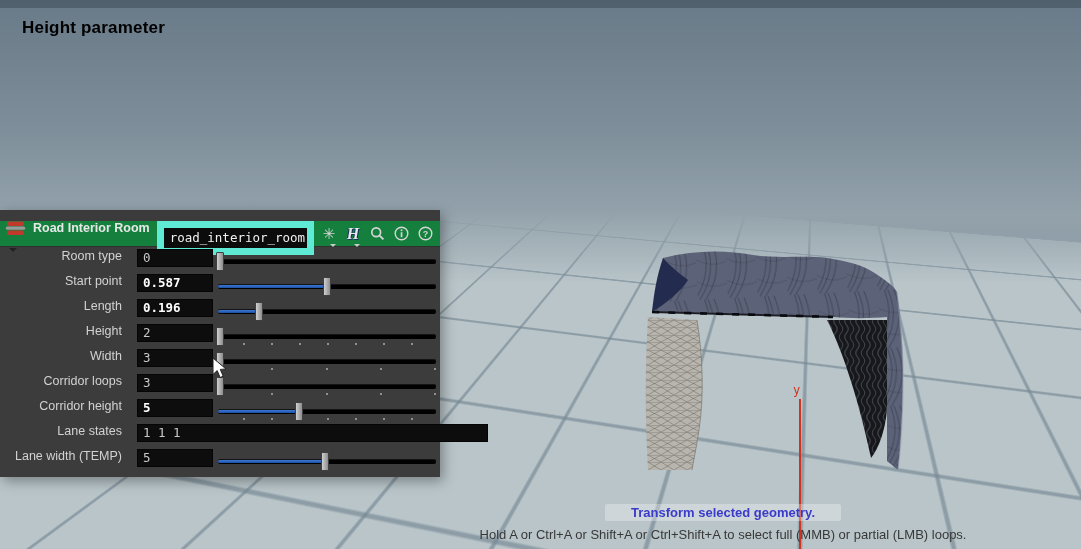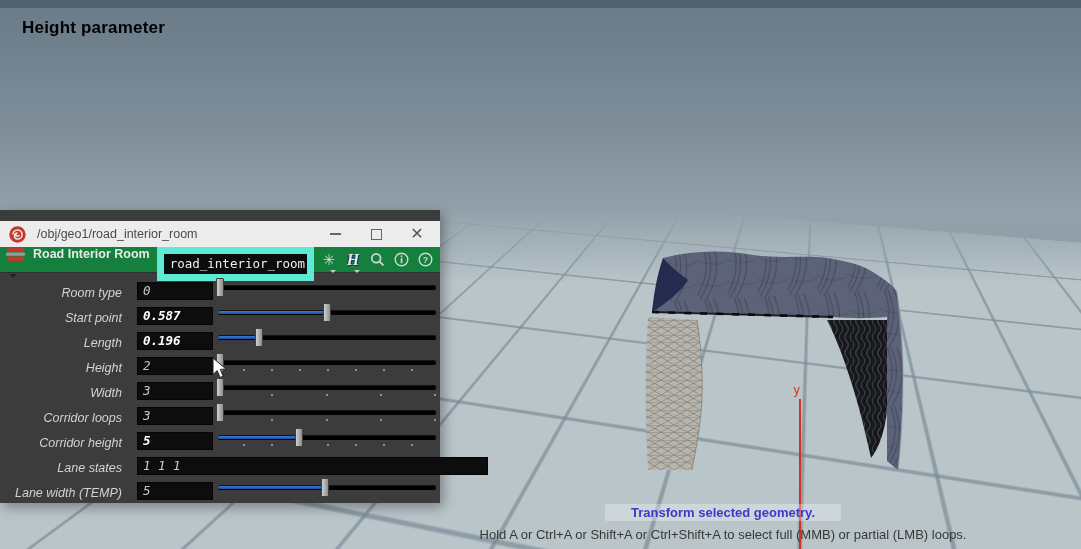--- a/index.html
+++ b/index.html
@@ -66,21 +66,21 @@
       font-size:12.5px;padding-left:6px;}
   .tool-icons{display:flex;align-items:center;padding:0 3px;}
   .ticon{width:24px;height:22px;display:flex;align-items:center;justify-content:center;
       color:#d5d5d5;position:relative;}
   .ticon .caret{left:13px;bottom:-2px;border-left-width:3px;border-right-width:3px;border-top-width:3px;
       border-top-color:#cacaca;}
   .hglyph{font-weight:bold;font-style:italic;font-family:"Liberation Serif",serif;
       font-size:16px;color:#e9e9e9;text-shadow:1px 1px 0 #15335d,-1px 0 0 #15335d;}
 
   .params{background:#3c3c3c;padding:2px 0 3px;}
-  .prow{height:25px;display:flex;align-items:flex-end;font-style:italic;}
+  .prow{height:25px;display:flex;align-items:flex-start;}
   .plabel{width:122px;flex:none;text-align:right;color:#d2d2d2;font-size:12.5px;}
   .pfield{margin-left:15px;width:76px;flex:none;height:18px;box-sizing:border-box;
       background:#0d0d0d;border:1px solid #050505;color:#c9c9c9;
       font-family:"DejaVu Sans Mono",monospace;font-size:12.5px;line-height:16px;
       padding-left:5px;white-space:pre;overflow:hidden;}
   .pfield.wide{width:351px;}
   .boldval{color:#ffffff;font-weight:bold;}
   .pslider{position:relative;margin-left:5px;width:220px;height:25px;flex:none;}
   .track{position:absolute;left:0;right:2px;top:10px;height:5px;background:#000;
       border-radius:2px;box-shadow:inset 0 1px 0 rgba(255,255,255,.08);}
@@ -154,36 +154,20 @@
     <text x="8" y="31" font-size="11" fill="#c03425" font-family="DejaVu Sans Mono, monospace">x</text>
     <text x="34" y="31" font-size="11" fill="#3352c9" font-family="DejaVu Sans Mono, monospace">z</text>
   </svg>
 
   <div class="page-title">Height parameter</div>
 </div>
 
 <div id="panel">
   <div class="frame-strip"></div>
 
-  <div class="titlebar">
-    <svg class="logo" width="19" height="19" viewBox="0 0 19 19">
-      <circle cx="9.5" cy="9.5" r="8.2" fill="#c5372c"></circle>
-      <path d="M9.5,9.5 m-4.6,0 a4.6,4.6 0 1,1 4.6,4.6 a3,3 0 1,1 0,-6 a1.6,1.6 0 1,0 1.6,1.6" stroke="#f3e9e4" stroke-width="1.5" fill="none"></path>
-    </svg>
-    <span class="title-text">/obj/geo1/road_interior_room</span>
-    <div class="win-controls">
-      <span class="wc">
-          <span class="bar"></span>
-        </span>
-      <span class="wc">
-          <span class="box"></span>
-        </span>
-      <span class="wc close">✕</span>
-    </div>
-  </div>
 
   <div class="toolbar">
     <span class="node-icon-wrap">
       <svg width="21" height="15" viewBox="0 0 21 15">
         <rect x="2" y="0.5" width="17" height="4.5" rx="2.2" fill="#c0392b"></rect>
         <rect x="0.8" y="5.6" width="19.4" height="3.2" rx="1.6" fill="#9a9a9a"></rect>
         <rect x="2" y="9.4" width="17" height="4.5" rx="2.2" fill="#c0392b"></rect>
       </svg>
       <span class="caret"></span>
     </span>

